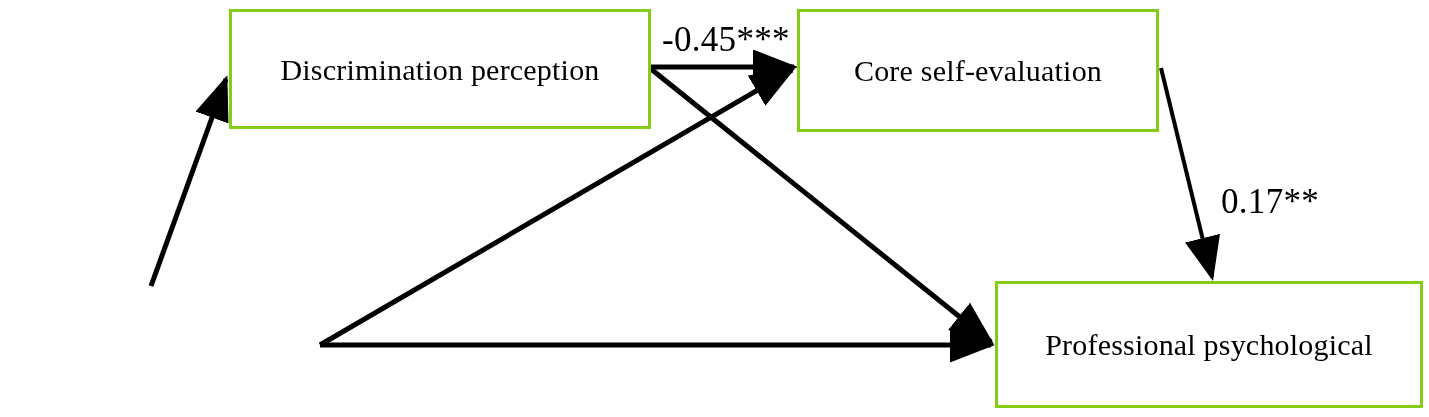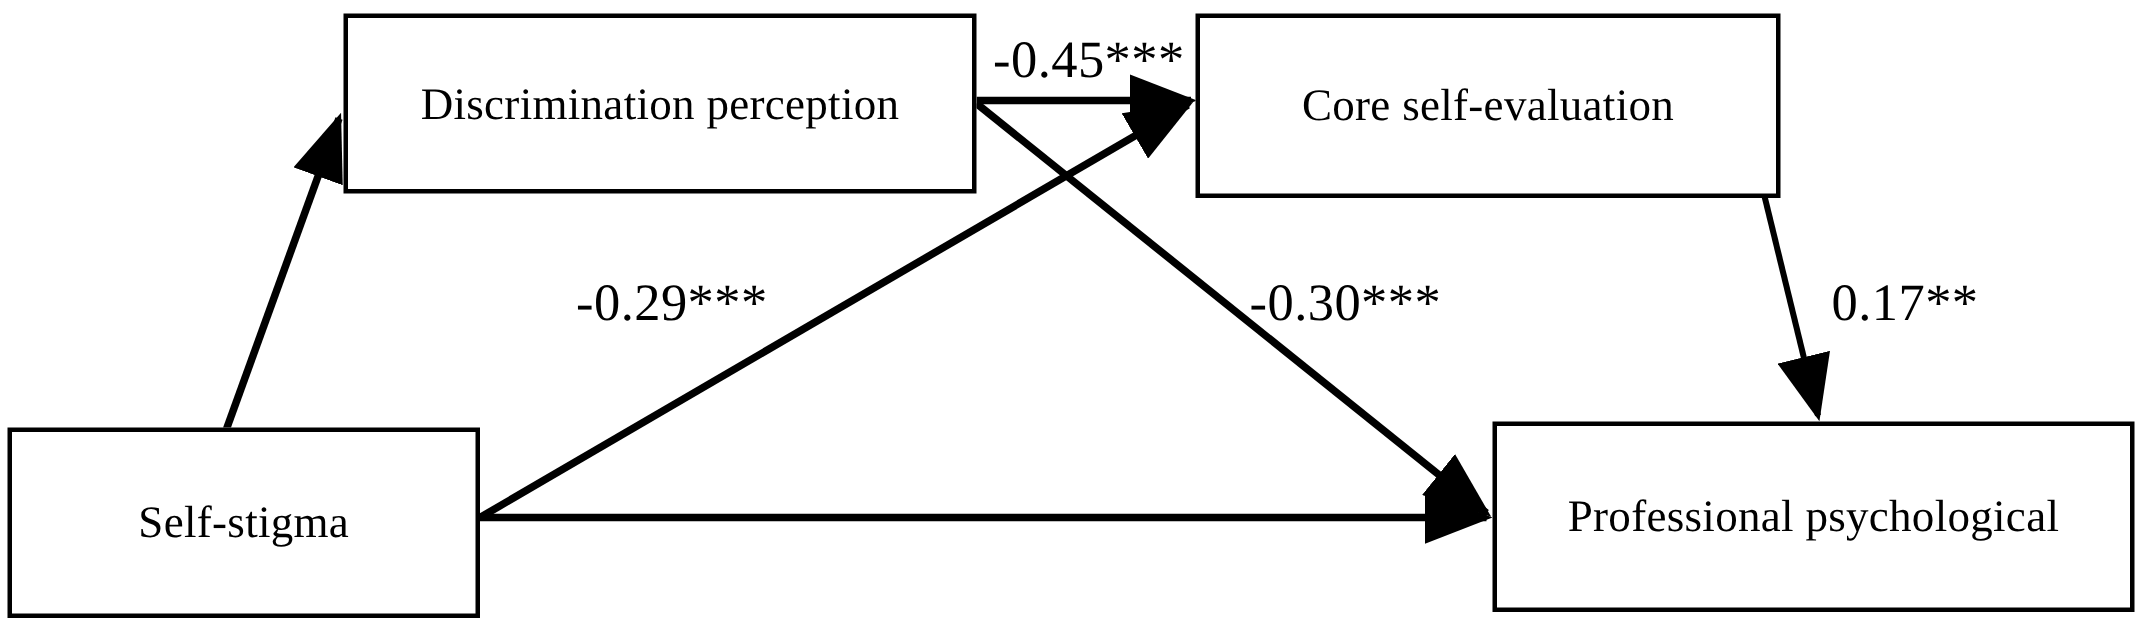--- a/index.html
+++ b/index.html
@@ -23,21 +23,21 @@
     position: absolute;
     left: 0;
     top: 0;
     width: 1429px;
     height: 417px;
   }
   .node-box {
     position: absolute;
     box-sizing: border-box;
     background: #ffffff;
-    border: 3px solid #000000;
+    border: 3px solid #84cc16;
     display: flex;
     align-items: center;
     justify-content: center;
     flex-direction: column;
     text-align: center;
   }
   .node-label {
     font-size: 30px;
     line-height: 1.9;
     color: #000000;
@@ -77,35 +77,30 @@
 
     <line x1="1161" y1="68" x2="1212" y2="277" stroke="#000000" stroke-width="4" marker-end="url(#arrowhead-thin)"></line>
 
     <line x1="320" y1="345" x2="991" y2="345" stroke="#000000" stroke-width="5" marker-end="url(#arrowhead)"></line>
   </svg>
 
   <div class="node-box" style="left:229px; top:9px; width:422px; height:120px;">
     <span class="node-label">Discrimination perception</span>
   </div>
 
-  <div class="node-box" style="left:797px; top:9px; width:390px; height:123px;">
+  <div class="node-box" style="left:797px; top:9px; width:362px; height:123px;">
     <span class="node-label">Core self-evaluation</span>
   </div>
 
-  <div class="node-box" style="left:5px; top:285px; width:315px; height:127px;">
-    <span class="node-label">Self-stigma</span>
-  </div>
 
   <div class="node-box" style="left:995px; top:281px; width:428px; height:127px;">
     <span class="node-label">Professional psychological</span>
   </div>
 
 
   <div class="edge-label" style="left:662px; top:20px;">-0.45***</div>
 
-  <div class="edge-label" style="left:384px; top:182px;">-0.29***</div>
 
-  <div class="edge-label" style="left:833px; top:182px;">-0.30***</div>
 
   <div class="edge-label" style="left:1221px; top:182px;">0.17**</div>
 
 
 </div>
 
 </body></html>

